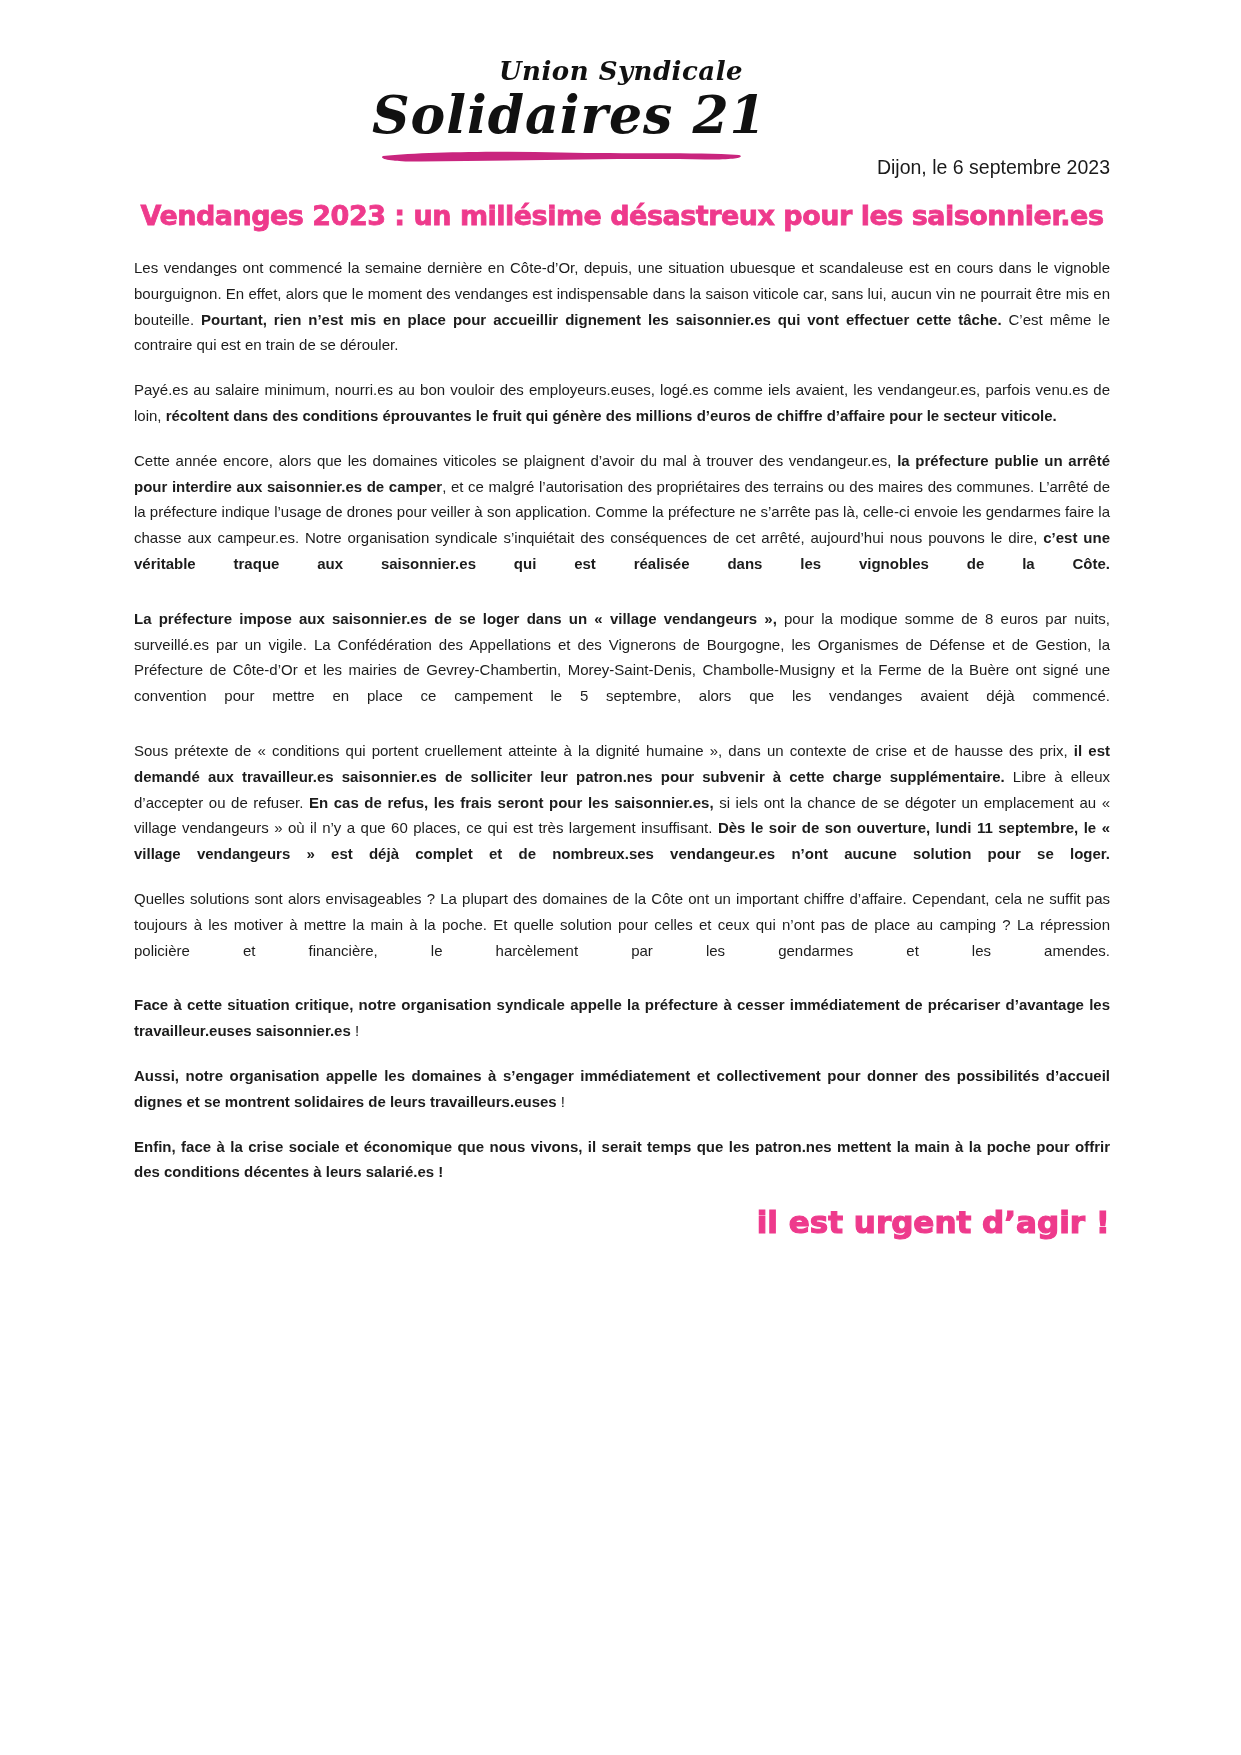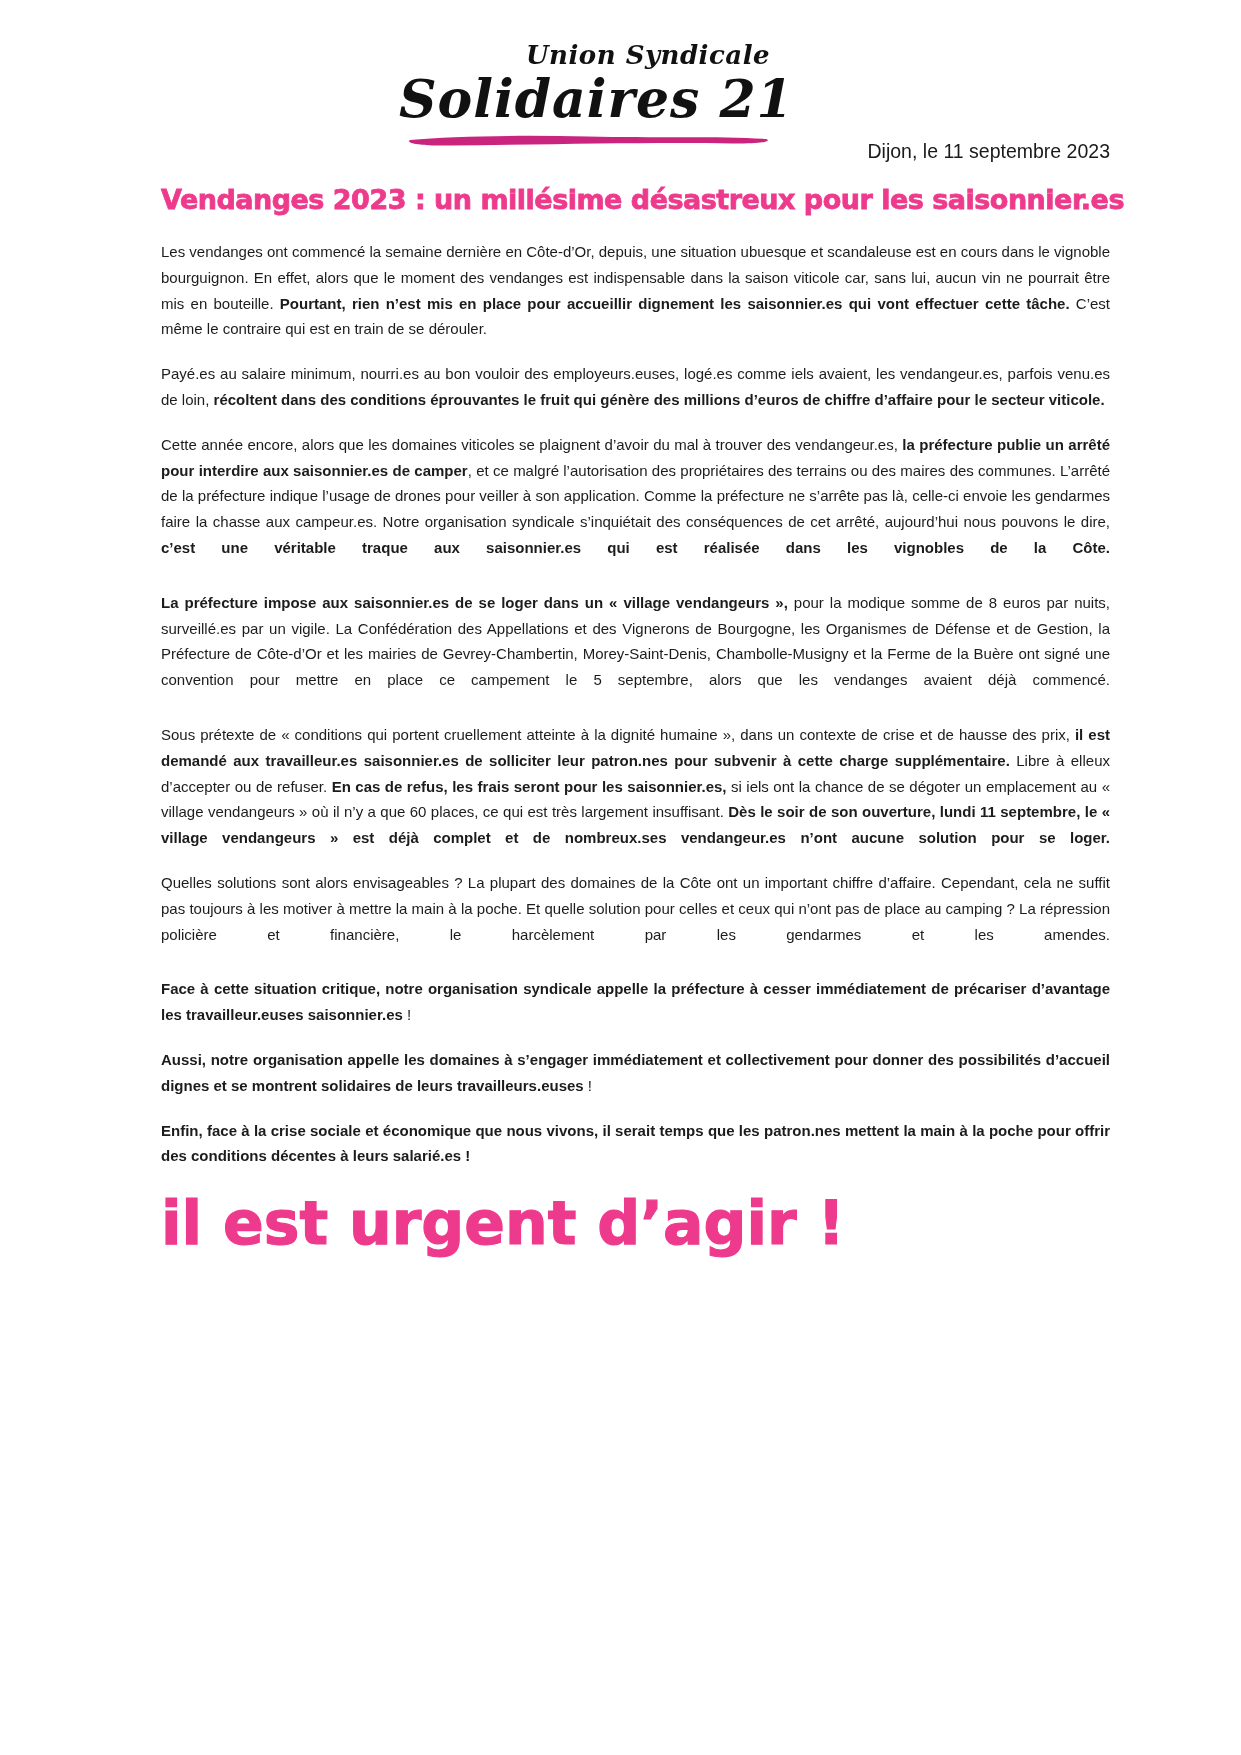--- a/index.html
+++ b/index.html
@@ -13,22 +13,21 @@
     position:relative;
     width:1241px;
     height:1755px;
     margin:0 auto;
     background:#ffffff;
     font-family:"Liberation Sans", sans-serif;
     color:var(--ink);
     overflow:hidden;
   }
   .content{
-    padding:0 131px 0 134px;
-    margin-left:27px;
+    padding:16px 131px 0 134px;
   }
   
   .header{
     position:relative;
     height:176px;
   }
   .logo{
     position:absolute;
     left:238px;             
     top:42px;
@@ -91,45 +90,45 @@
   .body p.justify-last{
     text-align-last:justify;
   }
   .body p.gap-after{
     margin-bottom:29px;
   }
   .body b{font-weight:bold;}
   
   .slogan{
     margin-top:16px;
-    text-align:left;
+    text-align:right;
     color:var(--pink);
     font-family:"DejaVu Sans", sans-serif;
     font-weight:bold;
-    font-size:60px;
+    font-size:31px;
     letter-spacing:0px;
     -webkit-text-stroke:1.2px var(--pink);
     white-space:nowrap;
   }
 </style>
 </head>
 <body>
 
 <div class="page">
   <div class="content">
 
     <div class="header">
       <div class="logo">
         <div class="logo-top">Union Syndicale</div>
         <div class="logo-main">Solidaires 21</div>
         <svg class="logo-brush" viewBox="0 0 372 16" preserveAspectRatio="none" aria-hidden="true">
           <path fill="var(--brush)" d="M8 8 C 50 4, 120 3, 186 4.5 C 250 6, 320 4, 364 7 C 369 8.5, 366 12, 330 11.5 C 255 10, 150 12.5, 46 13.5 C 18 13.8, 3 11, 8 8 Z"></path>
         </svg>
       </div>
-      <div class="date">Dijon, le 11 septembre 2023</div>
+      <div class="date">Dijon, le 6 septembre 2023</div>
     </div>
 
     <h1 class="title">Vendanges 2023 : un millésime désastreux pour les saisonnier.es</h1>
 
     <main class="body">
         <p><span>Les vendanges ont commencé la semaine dernière en Côte-d’Or, depuis, une situation ubuesque et scandaleuse est en cours dans le vignoble bourguignon. En effet, alors que le moment des vendanges est indispensable dans la saison viticole car, sans lui, aucun vin ne pourrait être mis en bouteille. </span><b>Pourtant, rien n’est mis en place pour accueillir dignement les saisonnier.es qui vont effectuer cette tâche.</b><span> C’est même le contraire qui est en train de se dérouler.</span></p>
         <p><span>Payé.es au salaire minimum, nourri.es au bon vouloir des employeurs.euses, logé.es comme iels avaient, les vendangeur.es, parfois venu.es de loin, </span><b>récoltent dans des conditions éprouvantes le fruit qui génère des millions d’euros de chiffre d’affaire pour le secteur viticole.</b></p>
         <p class="justify-last gap-after"><span>Cette année encore, alors que les domaines viticoles se plaignent d’avoir du mal à trouver des vendangeur.es, </span><b>la préfecture publie un arrêté pour interdire aux saisonnier.es de camper</b><span>, et ce malgré l’autorisation des propriétaires des terrains ou des maires des communes. L’arrêté de la préfecture indique l’usage de drones pour veiller à son application. Comme la préfecture ne s’arrête pas là, celle-ci envoie les gendarmes faire la chasse aux campeur.es. Notre organisation syndicale s’inquiétait des conséquences de cet arrêté, aujourd’hui nous pouvons le dire, </span><b>c’est une véritable traque aux saisonnier.es qui est réalisée dans les vignobles de la Côte.</b></p>
         <p class="justify-last gap-after"><b>La préfecture impose aux saisonnier.es de se loger dans un « village vendangeurs »,</b><span> pour la modique somme de 8 euros par nuits, surveillé.es par un vigile. La Confédération des Appellations et des Vignerons de Bourgogne, les Organismes de Défense et de Gestion, la Préfecture de Côte-d’Or et les mairies de Gevrey-Chambertin, Morey-Saint-Denis, Chambolle-Musigny et la Ferme de la Buère ont signé une convention pour mettre en place ce campement le 5 septembre, alors que les vendanges avaient déjà commencé.</span></p>
         <p class="justify-last"><span>Sous prétexte de « conditions qui portent cruellement atteinte à la dignité humaine », dans un contexte de crise et de hausse des prix, </span><b>il est demandé aux travailleur.es saisonnier.es de solliciter leur patron.nes pour subvenir à cette charge supplémentaire.</b><span> Libre à elleux d’accepter ou de refuser. </span><b>En cas de refus, les frais seront pour les saisonnier.es,</b><span> si iels ont la chance de se dégoter un emplacement au « village vendangeurs » où il n’y a que 60 places, ce qui est très largement insuffisant. </span><b>Dès le soir de son ouverture, lundi 11 septembre, le « village vendangeurs » est déjà complet et de nombreux.ses vendangeur.es n’ont aucune solution pour se loger.</b></p>

